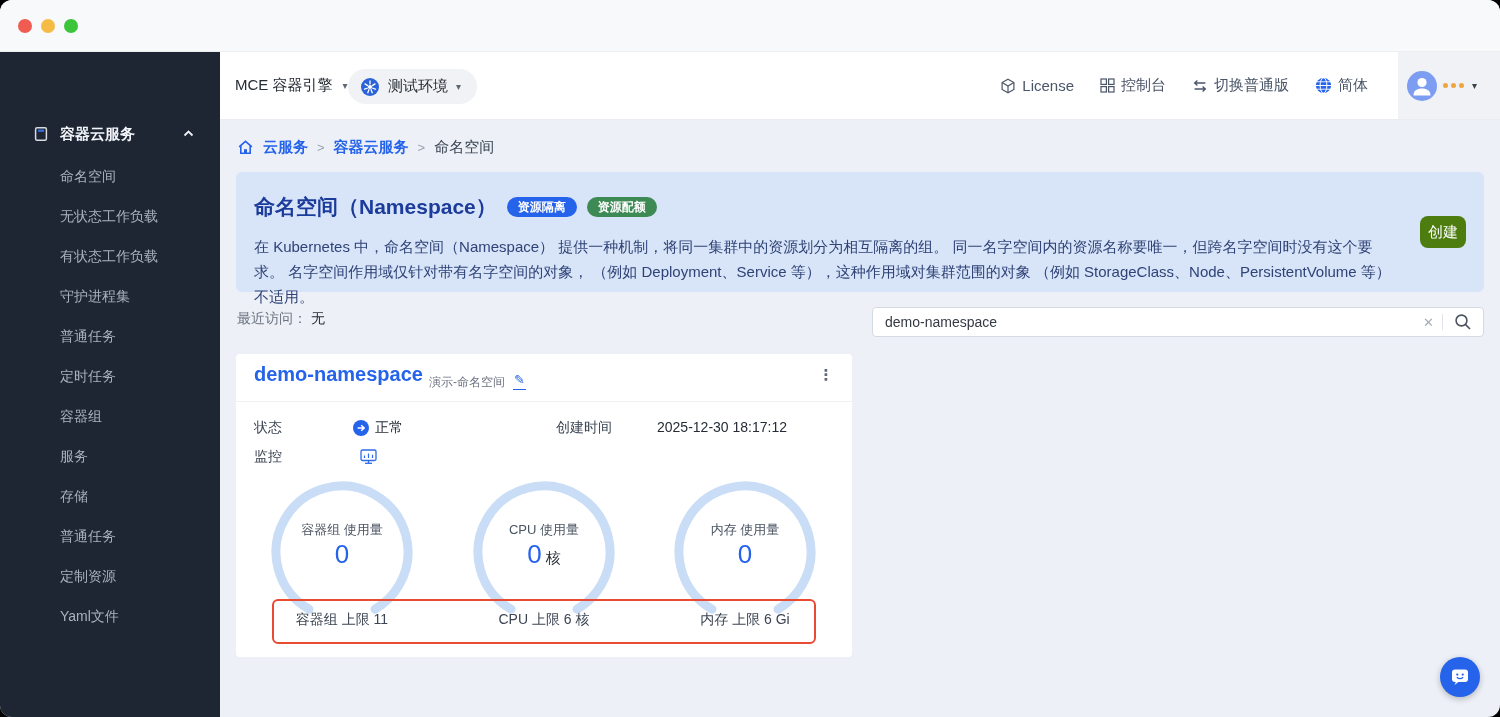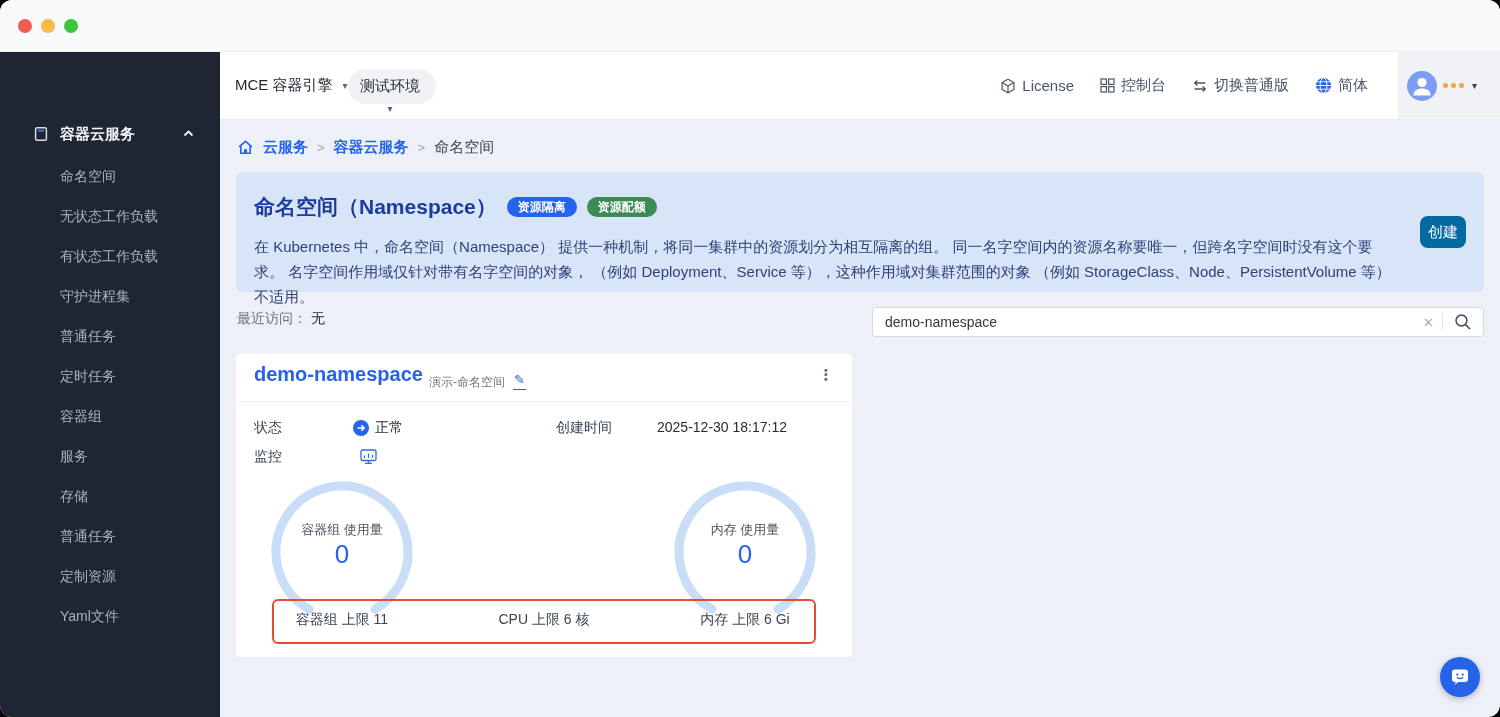--- a/index.html
+++ b/index.html
@@ -20,21 +20,21 @@
   .side-sub { position:absolute; left:60px; height:20px; line-height:20px; color:#a9b1bd;
               font-size:14px; white-space:nowrap; cursor:pointer; }
   .chev { position:absolute; right:26px; top:10px; }
   
   .navbar { position:absolute; left:220px; top:52px; width:1280px; height:68px;
             background:#ffffff; border-bottom:1px solid #e9edf2; }
   .nav-product { position:absolute; left:15px; top:24px; font-size:15px; color:#242b33;
                  display:flex; align-items:center; gap:10px; cursor:pointer; }
   .env-pill { position:absolute; left:128px; top:17px; height:35px; background:#f0f2f5;
               border-radius:18px; display:flex; align-items:center; gap:8px;
-              padding:0 16px 0 12px; font-size:15px; color:#242b33; cursor:pointer;flex-direction:column; }
+              padding:0 16px 0 12px; font-size:15px; color:#242b33; cursor:pointer; }
   .nav-right { position:absolute; right:132px; top:0; height:67px; display:flex;
                align-items:center; gap:26px; }
   .nav-link { display:flex; align-items:center; gap:6px; font-size:15px; color:#4a5568; cursor:pointer; }
   .user-panel { position:absolute; right:0; top:0; width:102px; height:67px; background:#f0f2f5; }
   .avatar { position:absolute; left:9px; top:19px; width:30px; height:30px; border-radius:50%;
             background:#7d9df2; display:flex; align-items:center; justify-content:center; }
   .dots { position:absolute; left:45px; top:31px; display:flex; gap:3px; }
   .dots i { width:5px; height:5px; border-radius:50%; background:#f0a63e; }
   .caret { font-size:10px; color:#5f6875; line-height:1; }
   .caret.dark { color:#3a424d; }
@@ -47,21 +47,21 @@
   
   .banner { position:absolute; left:236px; top:172px; width:1248px; height:120px;
             background:#d8e4f8; border-radius:6px; }
   .banner-title-row { position:absolute; left:18px; top:21px; display:flex; align-items:center; gap:10px; }
   .banner-title { font-size:21px; font-weight:bold; color:#1c3c9c; }
   .badge { height:20px; line-height:20px; padding:0 11px; border-radius:10px; color:#fff;
            font-size:12px; font-weight:bold; }
   .banner-desc { position:absolute; left:18px; top:62px; right:92px; font-size:15px;
                  line-height:25px; color:#2f4377; }
   .create-btn { position:absolute; right:18px; top:44px; width:46px; height:32px;
-                background:#0369a1; color:#fff; border:none; border-radius:8px; font-size:15px;
+                background:#4d7c0f; color:#fff; border:none; border-radius:8px; font-size:15px;
                 cursor:pointer; font-family:inherit; }
   
   .recent { position:absolute; left:237px; top:310px; font-size:14px; color:#6b7280; }
   .recent b { color:#252c36; font-weight:normal; margin-left:4px; }
   .searchbox { position:absolute; left:872px; top:307px; width:612px; height:30px;
                background:#fff; border:1px solid #d5dae2; border-radius:4px;
                display:flex; align-items:center; }
   .searchbox input { flex:1; border:none; outline:none; background:transparent; padding:0 12px;
                      font-size:14px; color:#333a44; font-family:inherit; }
   .clear-x { color:#a7aeb8; font-size:13px; padding:0 8px; cursor:pointer; }
@@ -269,20 +269,27 @@
       <line x1="5" y1="14.3" x2="12" y2="14.3" stroke="#2e6be6" stroke-width="1.3"></line>
     </svg>
 
     <div class="gauge" style="left:31px; top:123px;">
       <svg width="150" height="150" viewBox="0 0 150 150">
         <circle cx="75" cy="75" r="66" fill="none" stroke="#c9ddf7" stroke-width="9" stroke-linecap="round" stroke-dasharray="345 70" transform="rotate(120 75 75)"></circle>
       </svg>
       <span class="glabel">容器组 使用量</span>
       <span class="gval">0</span>
     </div>
+    <div class="gauge" style="left:233px; top:123px;">
+      <svg width="150" height="150" viewBox="0 0 150 150">
+        <circle cx="75" cy="75" r="66" fill="none" stroke="#c9ddf7" stroke-width="9" stroke-linecap="round" stroke-dasharray="345 70" transform="rotate(120 75 75)"></circle>
+      </svg>
+      <span class="glabel">CPU 使用量</span>
+      <span class="gval"><span>0</span><span class="gunit">核</span></span>
+    </div>
     <div class="gauge" style="left:434px; top:123px;">
       <svg width="150" height="150" viewBox="0 0 150 150">
         <circle cx="75" cy="75" r="66" fill="none" stroke="#c9ddf7" stroke-width="9" stroke-linecap="round" stroke-dasharray="345 70" transform="rotate(120 75 75)"></circle>
       </svg>
       <span class="glabel">内存 使用量</span>
       <span class="gval">0</span>
     </div>
 
     <div class="limit-box"></div>
     <span class="limit" style="left:106px;">容器组 上限 11</span>

